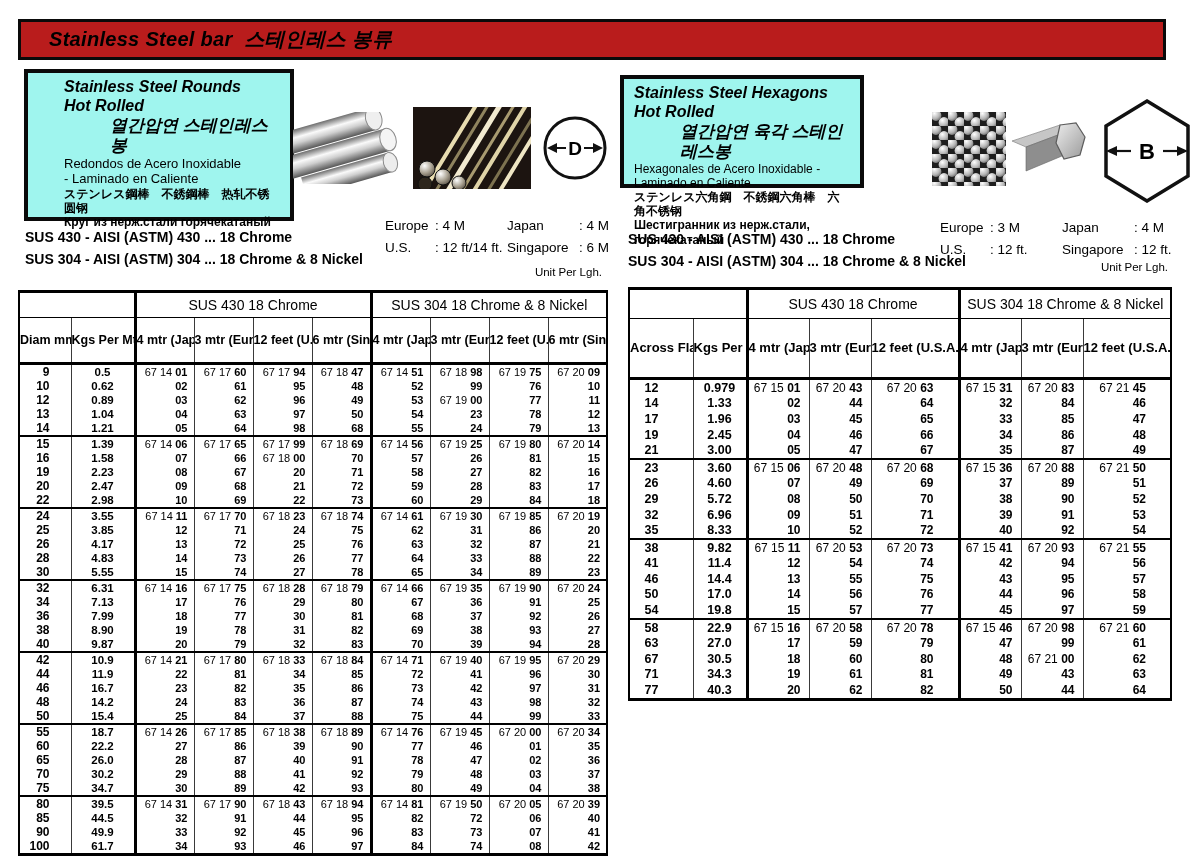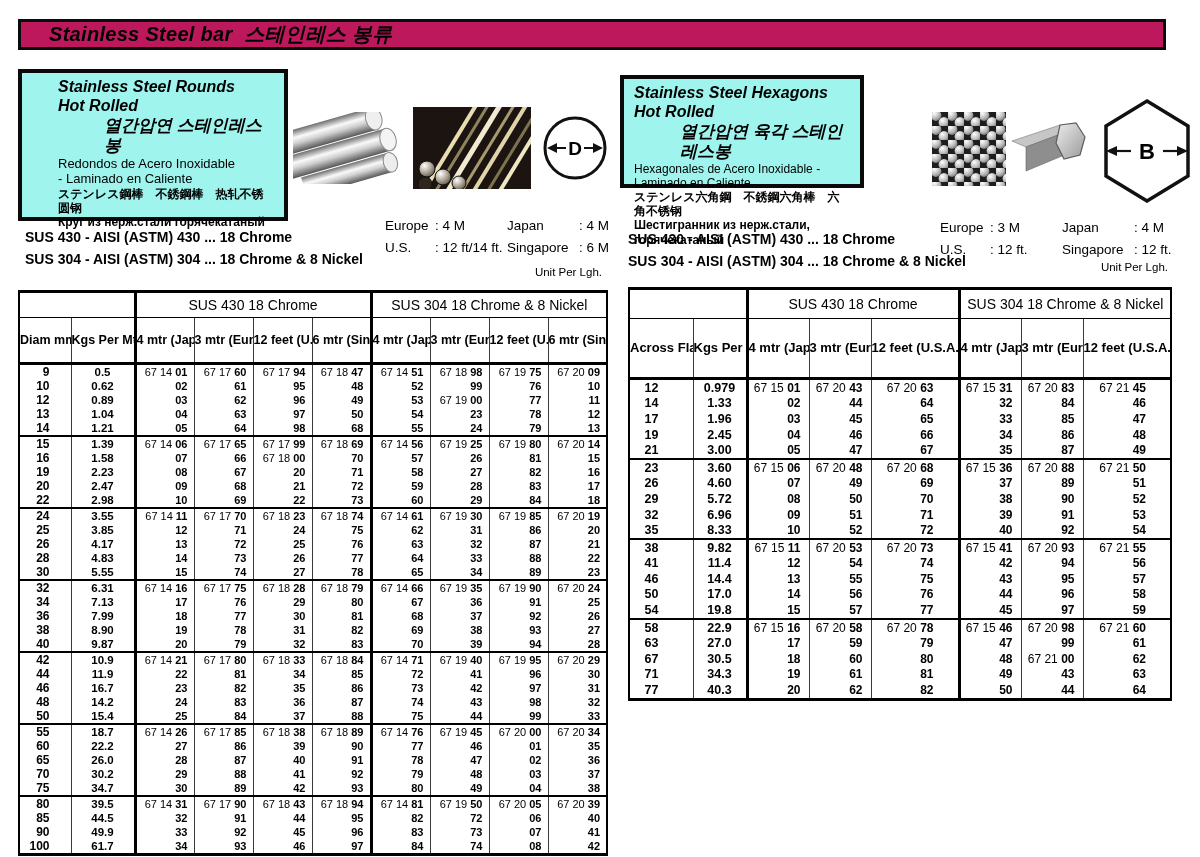--- a/index.html
+++ b/index.html
@@ -1,28 +1,28 @@
 <!DOCTYPE html>
 <html><head>
 <meta charset="utf-8">
 <style>
   html,body{margin:0;padding:0;background:#ffffff;}
   .page{position:relative;width:1200px;height:857px;background:#ffffff;overflow:hidden;
         font-family:"Liberation Sans",sans-serif;color:#000;}
 
   
-  .title-bar{position:absolute;left:18px;top:19px;width:1148px;height:31px;
-    background:#be185d;border:3px solid #0a0a0a;box-sizing:border-box;
+  .title-bar{position:absolute;left:18px;top:19px;width:1148px;height:41px;
+    background:#b91c1c;border:3px solid #0a0a0a;box-sizing:border-box;
     display:flex;align-items:center;padding-left:28px;}
   .title-bar span{font-size:20px;font-weight:bold;font-style:italic;letter-spacing:.3px;white-space:pre;}
 
   
   .info-box{position:absolute;background:#9ff5ee;border:4px solid #0a0a0a;box-sizing:border-box;
     padding:5px 10px 4px 10px;line-height:1.18;}
-  .rounds-box{left:18px;top:69px;width:270px;height:152px;padding-left:36px;}
+  .rounds-box{left:24px;top:69px;width:270px;height:152px;padding-left:36px;}
   .hex-box{left:620px;top:75px;width:244px;height:113px;}
   .info-box .bt{font-weight:bold;font-style:italic;font-size:16px;}
   .info-box .ko{font-size:17px;margin-left:46px;}
   .info-box .bs{font-size:13px;}
   .info-box .b{font-weight:bold;font-size:12px;}
   .hex-box .bs{font-size:12px;}
 
   
   .ph{position:absolute;display:block;}
 

